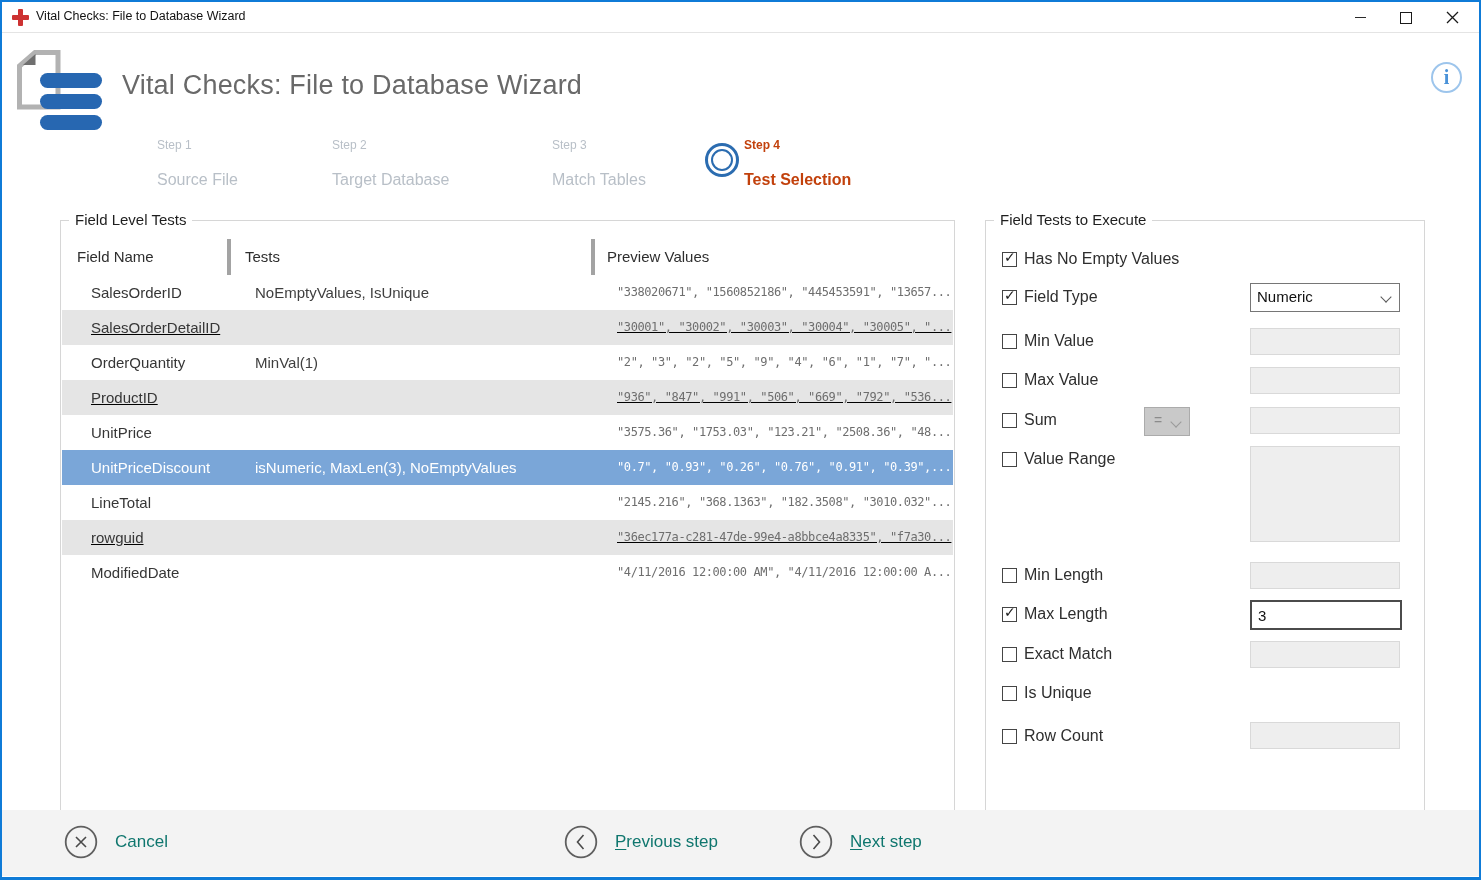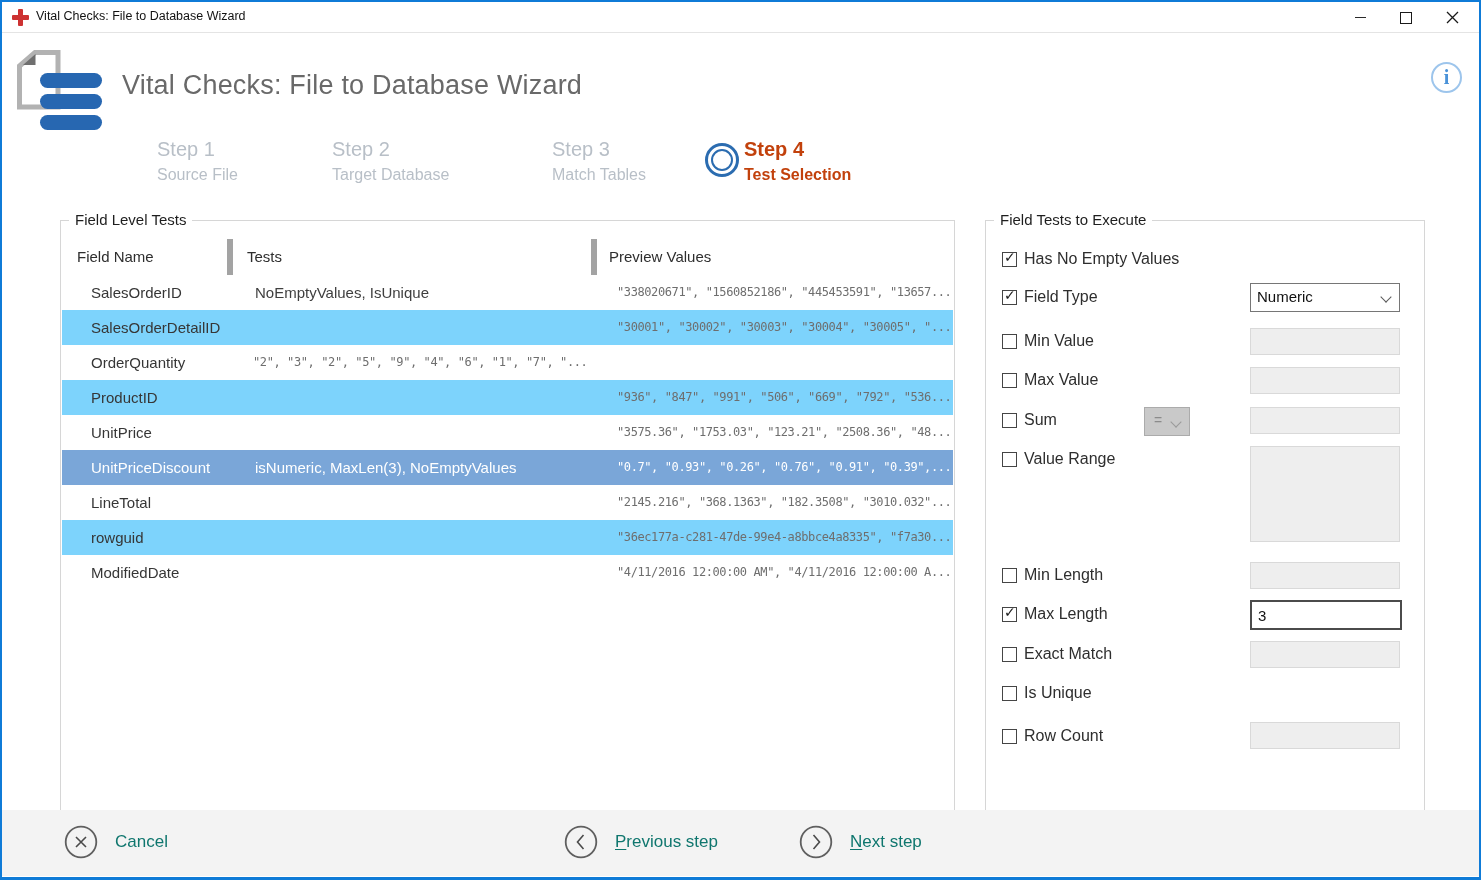--- a/index.html
+++ b/index.html
@@ -25,45 +25,45 @@
   .logo { position:absolute; left:14px; top:48px; }
   .page-title { position:absolute; left:120px; top:68px; font-size:27px; color:#696969; letter-spacing:.2px; }
   .info-btn {
     position:absolute; left:1429px; top:60px; width:31px; height:31px; border-radius:50%;
     border:2px solid #9dc5ec; color:#4a92d8; display:flex; align-items:center; justify-content:center;
     font-family:"Liberation Serif","DejaVu Serif",serif; font-weight:bold; font-size:20px;
   }
 
   
   .step { position:absolute; top:136px; }
-  .step .l1 { font-size:20px; margin-bottom:5px; }
+  .step .l1 { font-size:12px; margin-bottom:19px; }
   .step .l2 { font-size:16px; }
   .step.inactive .l1, .step.inactive .l2 { color:#b8bfc7; }
   .step.active .l1, .step.active .l2 { color:#c2410c; font-weight:bold; }
   .step-circle { position:absolute; left:703px; top:141px; width:34px; height:34px; border:3px solid #2b6cb0; border-radius:50%; display:flex; align-items:center; justify-content:center; }
   .step-circle .inner { width:22px; height:22px; border:2px solid #2b6cb0; border-radius:50%; }
 
   
   .groupbox { position:absolute; border:1px solid #d6d6d6; border-bottom:none; background:#fff; }
   .groupbox .glabel { position:absolute; left:8px; top:-10px; background:#fff; padding:0 6px; font-size:15px; color:#1e1e1e; }
   .gb-left  { left:58px;  top:218px; width:895px; height:590px; }
   .gb-right { left:983px; top:218px; width:440px; height:590px; }
 
   
   .thead { position:absolute; left:1px; top:18px; right:1px; height:36px; display:flex; }
   .trows { position:absolute; left:1px; top:54px; right:1px; }
   .trow  { display:flex; height:35px;padding-left:14px; }
-  .trow.stripe { background:#7dd3fc; }
+  .trow.stripe { background:#e5e5e5;text-decoration:underline; }
   .trow.selected { background:#7aa6d8; }
   .trow.selected .cell-field, .trow.selected .cell-tests { color:#fff; }
   .trow.selected .cell-preview { color:#fff; }
   .col-field { width:165px; }
   .col-tests { width:364px; }
   .col-preview { flex:1; }
-  .thead .col-tests, .thead .col-preview { border-left:6px solid #a3a3a3; }
+  .thead .col-tests, .thead .col-preview { border-left:4px solid #a3a3a3; }
   .hcell { font-size:15px; color:#2e2e2e; line-height:36px; }
   .col-field.hcell, .cell-field { padding-left:15px; }
   .col-tests.hcell, .cell-tests { padding-left:14px; }
   .col-preview.hcell, .cell-preview { padding-left:12px; }
   .cell-field { font-size:15px; color:#363636; line-height:35px; }
   .cell-tests { font-size:15px; color:#3f3f3f; line-height:35px; }
   .cell-preview { font-family:"DejaVu Sans Mono","Liberation Mono",monospace; font-size:12px; letter-spacing:-0.4px; color:#6e6e6e; line-height:35px; white-space:nowrap; overflow:hidden; }
 
   
   .pcheck { position:absolute; width:15px; height:15px; border:1px solid #454545; background:#fff; }
@@ -154,20 +154,21 @@
         <div class="cell-tests col-tests">NoEmptyValues, IsUnique</div>
         <div class="cell-preview col-preview">"338020671", "1560852186", "445453591", "13657...</div>
       </div>
       <div class="trow stripe">
         <div class="cell-field col-field">SalesOrderDetailID</div>
         <div class="cell-tests col-tests"></div>
         <div class="cell-preview col-preview">"30001", "30002", "30003", "30004", "30005", "...</div>
       </div>
       <div class="trow">
         <div class="cell-field col-field">OrderQuantity</div>
+        <div class="cell-tests col-tests">MinVal(1)</div>
         <div class="cell-preview col-preview">"2", "3", "2", "5", "9", "4", "6", "1", "7", "...</div>
       </div>
       <div class="trow stripe">
         <div class="cell-field col-field">ProductID</div>
         <div class="cell-tests col-tests"></div>
         <div class="cell-preview col-preview">"936", "847", "991", "506", "669", "792", "536...</div>
       </div>
       <div class="trow">
         <div class="cell-field col-field">UnitPrice</div>
         <div class="cell-tests col-tests"></div>

